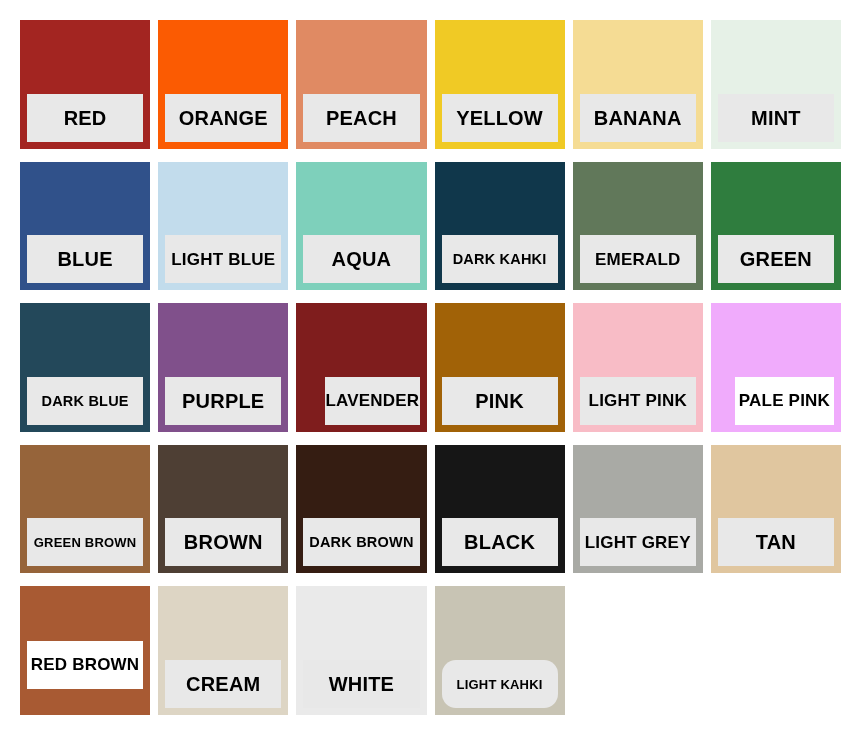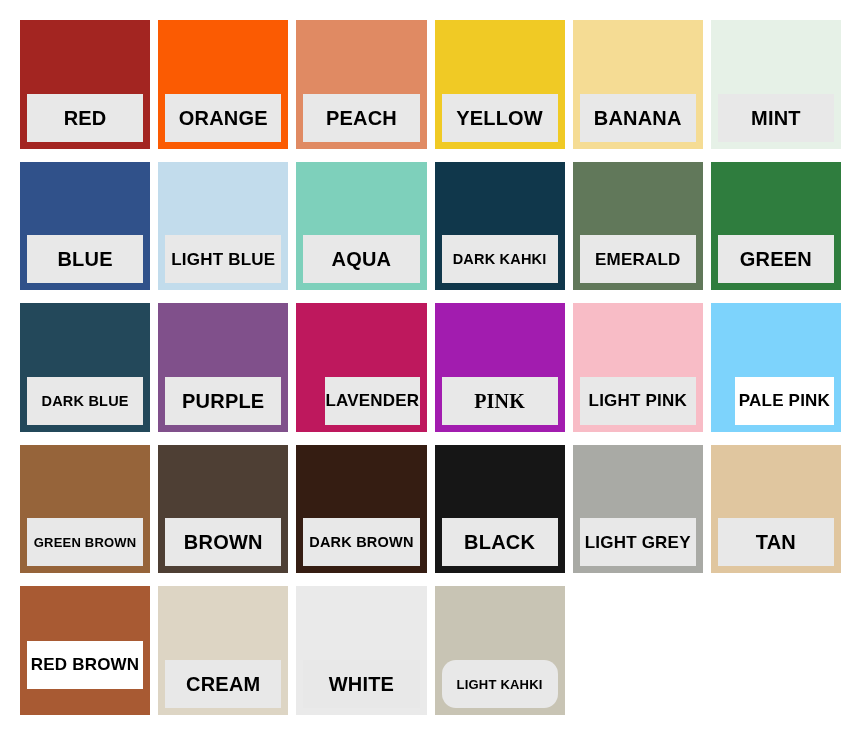--- a/index.html
+++ b/index.html
@@ -98,30 +98,30 @@
     </div>
     <div class="swatch" style="background: rgb(47, 125, 62);">
       <div class="swatch-label fs-lg" style="background: rgb(232, 232, 232); color: rgb(0, 0, 0);">GREEN</div>
     </div>
     <div class="swatch" style="background: rgb(35, 72, 90);">
       <div class="swatch-label fs-sm" style="background: rgb(232, 232, 232); color: rgb(0, 0, 0);">DARK BLUE</div>
     </div>
     <div class="swatch" style="background: rgb(128, 80, 139);">
       <div class="swatch-label fs-lg" style="background: rgb(232, 232, 232); color: rgb(0, 0, 0);">PURPLE</div>
     </div>
-    <div class="swatch" style="background: #be185d; padding-left: 29px;">
+    <div class="swatch" style="background: #7f1d1d; padding-left: 29px;">
       <div class="swatch-label fs-md" style="background: rgb(232, 232, 232); color: rgb(0, 0, 0);">LAVENDER</div>
     </div>
-    <div class="swatch" style="background: #a21caf; font-family: Liberation Serif, serif;">
+    <div class="swatch" style="background: #a16207;">
       <div class="swatch-label fs-lg" style="background: rgb(232, 232, 232); color: rgb(0, 0, 0);">PINK</div>
     </div>
     <div class="swatch" style="background: rgb(248, 188, 198);">
       <div class="swatch-label fs-md" style="background: rgb(232, 232, 232); color: rgb(0, 0, 0);">LIGHT PINK</div>
     </div>
-    <div class="swatch" style="background: #7dd3fc; padding-left: 24px;">
+    <div class="swatch" style="background: #f0abfc; padding-left: 24px;">
       <div class="swatch-label fs-md" style="background: rgb(255, 255, 255); color: rgb(0, 0, 0);">PALE PINK</div>
     </div>
     <div class="swatch" style="background: rgb(150, 100, 58);">
       <div class="swatch-label fs-xs" style="background: rgb(232, 232, 232); color: rgb(0, 0, 0);">GREEN BROWN</div>
     </div>
     <div class="swatch" style="background: rgb(78, 63, 52);">
       <div class="swatch-label fs-lg" style="background: rgb(232, 232, 232); color: rgb(0, 0, 0);">BROWN</div>
     </div>
     <div class="swatch" style="background: rgb(53, 29, 18);">
       <div class="swatch-label fs-sm" style="background: rgb(232, 232, 232); color: rgb(0, 0, 0);">DARK BROWN</div>

